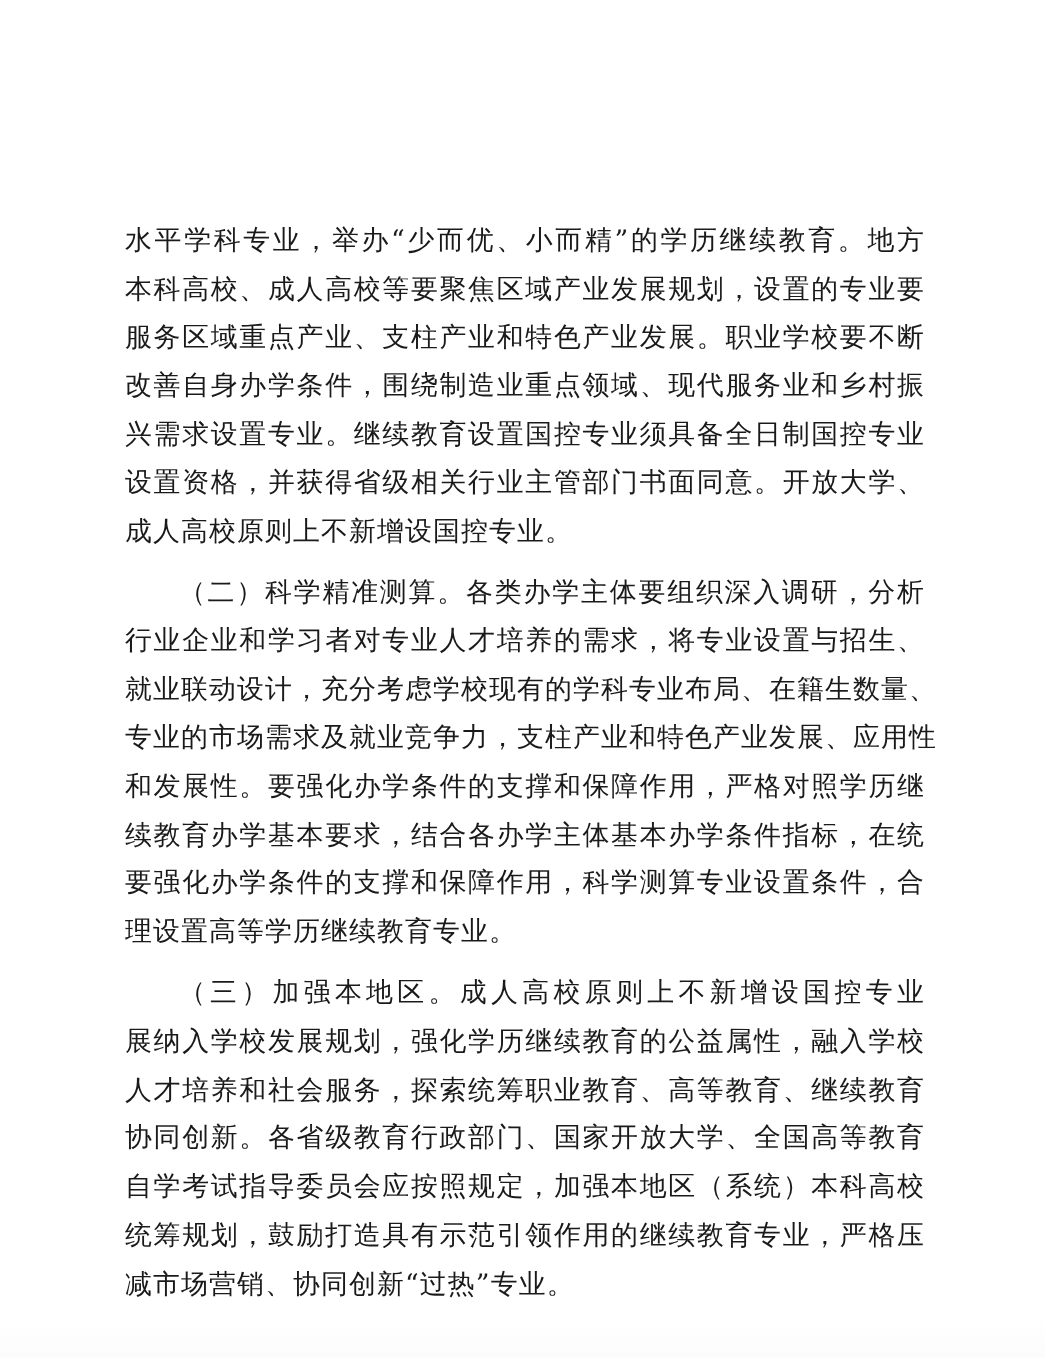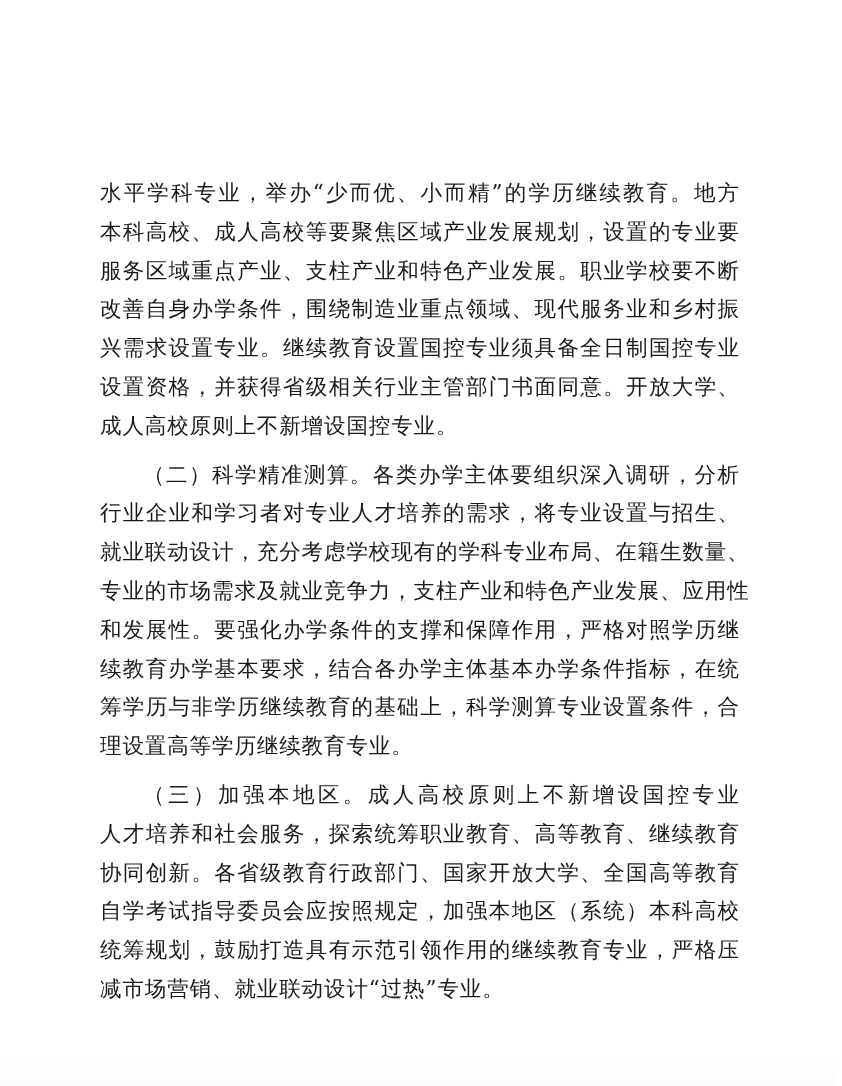--- a/index.html
+++ b/index.html
@@ -81,30 +81,31 @@
 
     <div class="para-gap"></div>
 
     <div>
       <span class="line indent"><span class="heading">（二）科学精准测算。</span><span>各类办学主体要组织深入调研，分析</span></span>
       <span class="line">行业企业和学习者对专业人才培养的需求，将专业设置与招生、</span>
       <span class="line">就业联动设计，充分考虑学校现有的学科专业布局、在籍生数量、</span>
       <span class="line">专业的市场需求及就业竞争力，支柱产业和特色产业发展、应用性</span>
       <span class="line">和发展性。要强化办学条件的支撑和保障作用，严格对照学历继</span>
       <span class="line">续教育办学基本要求，结合各办学主体基本办学条件指标，在统</span>
-      <span class="line">筹学历与非学历继续教育的基础上，科学测算专业设置条件，合</span>
+      <span class="line">要强化办学条件的支撑和保障作用，科学测算专业设置条件，合</span>
       <span class="line last">理设置高等学历继续教育专业。</span>
     </div>
 
     <div class="para-gap"></div>
 
     <div>
       <span class="line indent"><span class="heading">（三）加强本地区。</span><span>成人高校原则上不新增设国控专业</span></span>
+      <span class="line">展纳入学校发展规划，强化学历继续教育的公益属性，融入学校</span>
       <span class="line">人才培养和社会服务，探索统筹职业教育、高等教育、继续教育</span>
       <span class="line">协同创新。各省级教育行政部门、国家开放大学、全国高等教育</span>
       <span class="line">自学考试指导委员会应按照规定，加强本地区（系统）本科高校</span>
       <span class="line">统筹规划，鼓励打造具有示范引领作用的继续教育专业，严格压</span>
-      <span class="line last">减市场营销、就业联动设计“过热”专业。</span>
+      <span class="line last">减市场营销、协同创新“过热”专业。</span>
     </div>
   </div>
 
   <div class="page-number">— 2 —</div>
 </div>
 
 </body></html>

